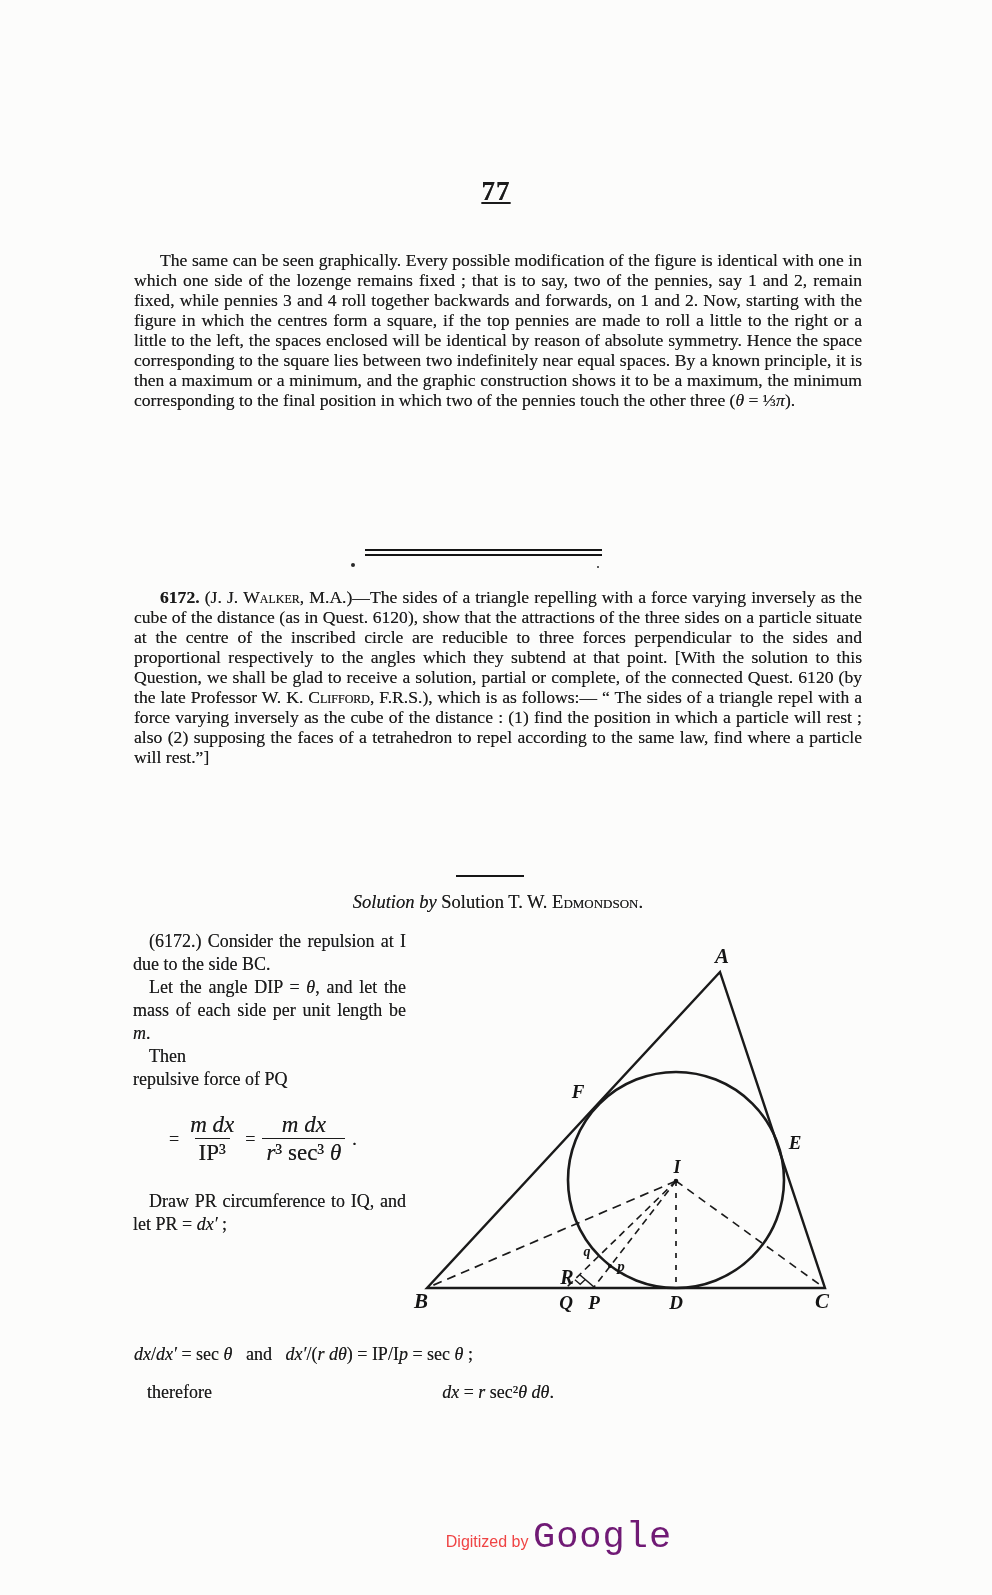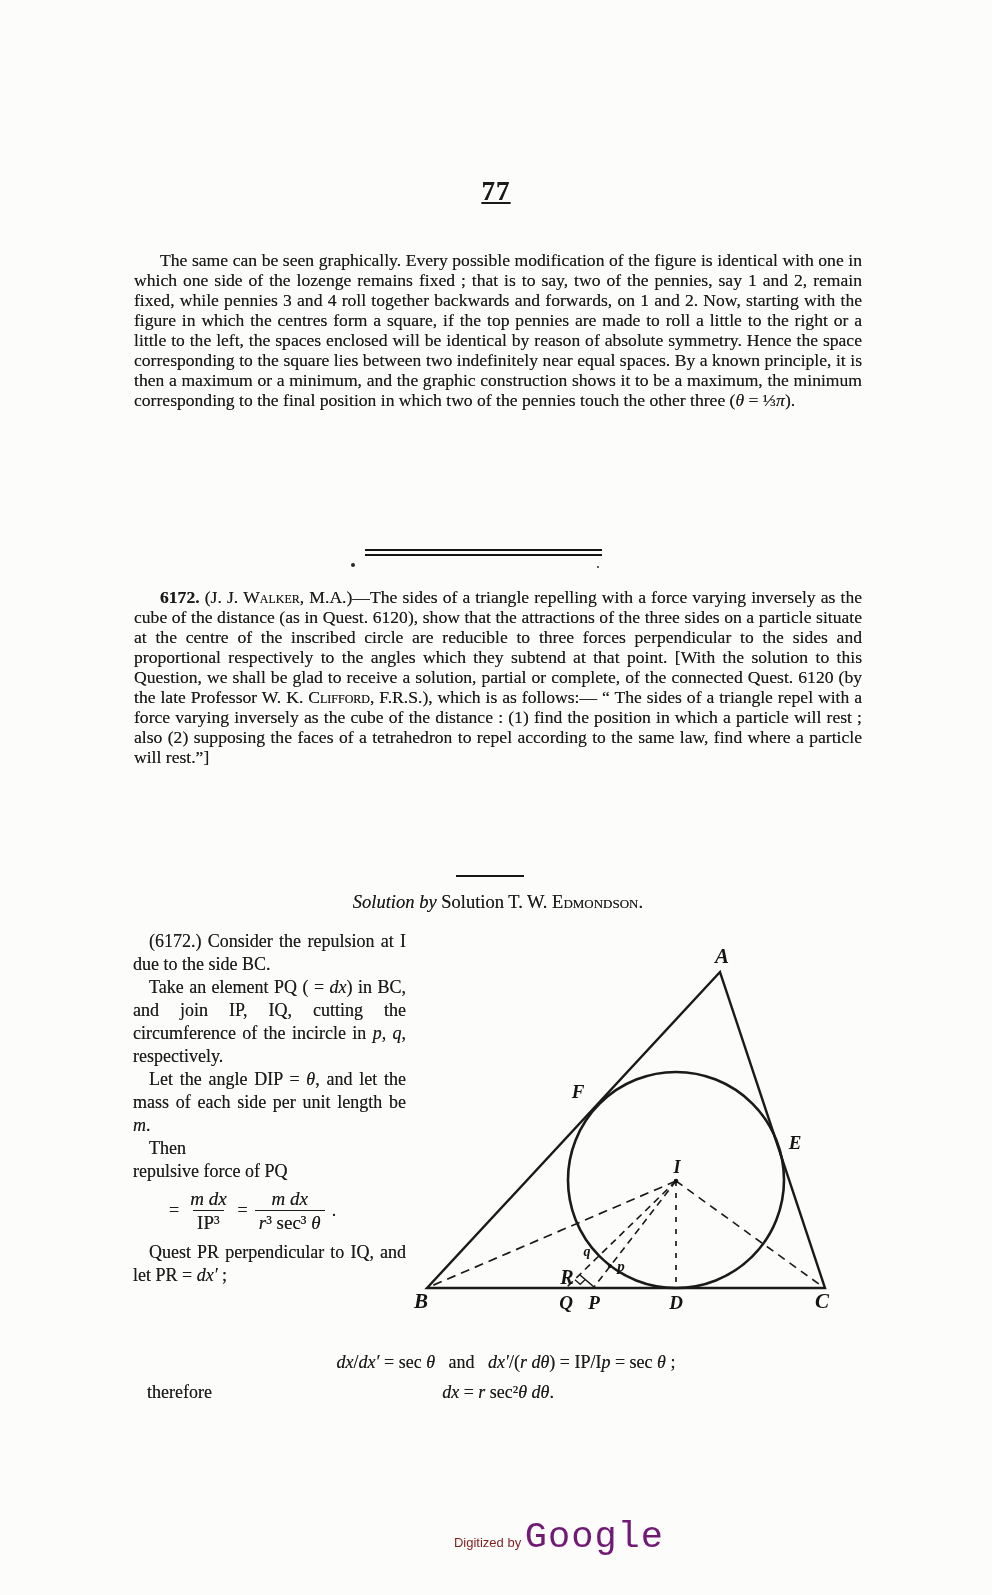--- a/index.html
+++ b/index.html
@@ -34,46 +34,46 @@
     position:absolute;left:133px;top:930px;width:273px;
     font-size:18px;line-height:23px;text-align:justify;
   }
   .leftcol p{margin:0;text-indent:16px;}
   .leftcol p.noindent{text-indent:0;}
   .formula{
     display:flex;align-items:center;margin:5px 0 7px 36px;font-size:18px;
   }
   .frac{
     display:inline-flex;flex-direction:column;align-items:center;
-    margin:0 7px;line-height:1.15;font-size:19px;
+    margin:16px 7px;line-height:1.15;font-size:23px;
   }
   .frac .num{font-style:italic;padding:0 4px;}
   .frac .den{border-top:1.7px solid #1b1b1b;padding:1px 4px 0;}
   .eqline{
-    position:absolute;left:134px;top:1344px;width:728px;margin:8px;
-    text-align:center;font-size:18px;white-space:pre-wrap;
+    position:absolute;left:134px;top:1344px;width:728px;margin:0;
+    text-align:left;font-size:18px;white-space:pre-wrap;
   }
   .thereforeline{
     position:absolute;left:134px;top:1382px;width:728px;font-size:18px;
   }
   .tf-label{position:absolute;left:0;top:0;margin-left:13px;}
   .tf-eq{display:block;text-align:center;}
   .seg-i{font-style:italic;}
   .seg-b{font-weight:bold;}
   .seg-sc{font-variant:small-caps;}
   .figure{position:absolute;left:398px;top:918px;width:512px;height:400px;}
   .figure text{
     font-family:"Liberation Serif", serif;font-style:italic;font-weight:bold;
     fill:#141414;
   }
   .watermark{
     position:absolute;left:126px;top:1516px;width:866px;text-align:center;
     color:#b3b3b3;
   }
-  .wm-pre{font-family:"Liberation Sans", sans-serif;font-size:13px;color:#7f1d1d;}
+  .wm-pre{font-family:"Liberation Sans", sans-serif;font-size:16px;color:#ef4444;}
   .wm-brand{
     font-family:Liberation Mono, monospace;font-size:37px;color:#701a75;
     letter-spacing:1px;
   }
 </style>
 </head>
 <body>
 
 <div class="page">
 
@@ -86,38 +86,37 @@
   <div class="speck speck2"></div>
 
   <p class="para question ink"><span class="seg-b">6172.</span><span class="seg">  (J. J. </span><span class="seg-sc">Walker</span><span class="seg">, M.A.)—The sides of a triangle repelling with a force varying inversely as the cube of the distance (as in Quest. 6120), show that the attractions of the three sides on a particle situate at the centre of the inscribed circle are reducible to three forces perpendicular to the sides and proportional respectively to the angles which they subtend at that point.  [With the solution to this Question, we shall be glad to receive a solution, partial or complete, of the connected Quest. 6120 (by the late Professor W. K. </span><span class="seg-sc">Clifford</span><span class="seg">, F.R.S.), which is as follows:— “ The sides of a triangle repel with a force varying inversely as the cube of the distance : (1) find the position in which a particle will rest ; also (2) supposing the faces of a tetrahedron to repel according to the same law, find where a particle will rest.”]</span></p>
 
   <div class="shortrule"></div>
 
   <div class="heading ink"><span class="seg-i">Solution by</span><span class="seg"> Solution T. W. </span><span class="seg-sc">Edmondson</span><span class="seg">.</span></div>
 
   <div class="leftcol ink">
     <p><span class="seg">(6172.)  Consider the repulsion at I due to the side BC.</span></p>
-    <p><span class="seg">Take an element PQ ( = </span><span class="seg-i">dx</span><span class="seg">) in BC, and join IP, IQ, cutting the circumference of the incircle in </span><span class="seg-i">p</span><span class="seg">, </span><span class="seg-i">q</span><span class="seg">, respectively.</span></p>
     <p><span class="seg">Let the angle DIP = </span><span class="seg-i">θ</span><span class="seg">, and let the mass of each side per unit length be </span><span class="seg-i">m</span><span class="seg">.</span></p>
     <p><span class="seg">Then</span></p>
     <p class="noindent"><span class="seg">repulsive force of PQ</span></p>
     <div class="formula">
       <span>=</span>
       <span class="frac">
         <span class="num">m dx</span>
         <span class="den">IP³</span>
       </span>
       <span>=</span>
       <span class="frac">
         <span class="num">m dx</span>
         <span class="den"><span class="seg-i">r</span><span class="seg">³ sec³ </span><span class="seg-i">θ</span></span>
       </span>
       <span>.</span>
     </div>
-    <p><span class="seg">Quest PR perpendicular to IQ, and let PR = </span><span class="seg-i">dx′</span><span class="seg"> ;</span></p>
+    <p><span class="seg">Draw PR circumference to IQ, and let PR = </span><span class="seg-i">dx′</span><span class="seg"> ;</span></p>
   </div>
 
   <svg class="figure" viewBox="398 918 512 400" width="512" height="400" xmlns="http://www.w3.org/2000/svg">
 
     <path d="M427,1288 L720,972 L825,1288 Z" fill="none" stroke="#1a1a1a" stroke-width="2.4"></path>
 
     <circle cx="676" cy="1180" r="108" fill="none" stroke="#1a1a1a" stroke-width="2.6"></circle>
 
     <path d="M676,1181 L429,1287" fill="none" stroke="#1a1a1a" stroke-width="1.7" stroke-dasharray="9 6"></path>
     <path d="M676,1181 L567,1287" fill="none" stroke="#1a1a1a" stroke-width="1.6" stroke-dasharray="7 5"></path>

